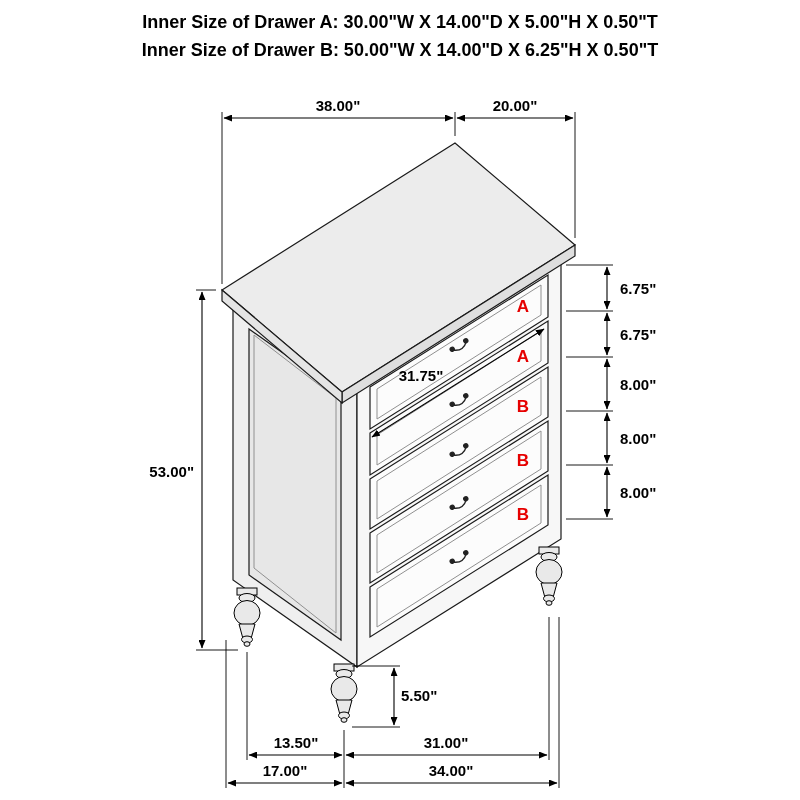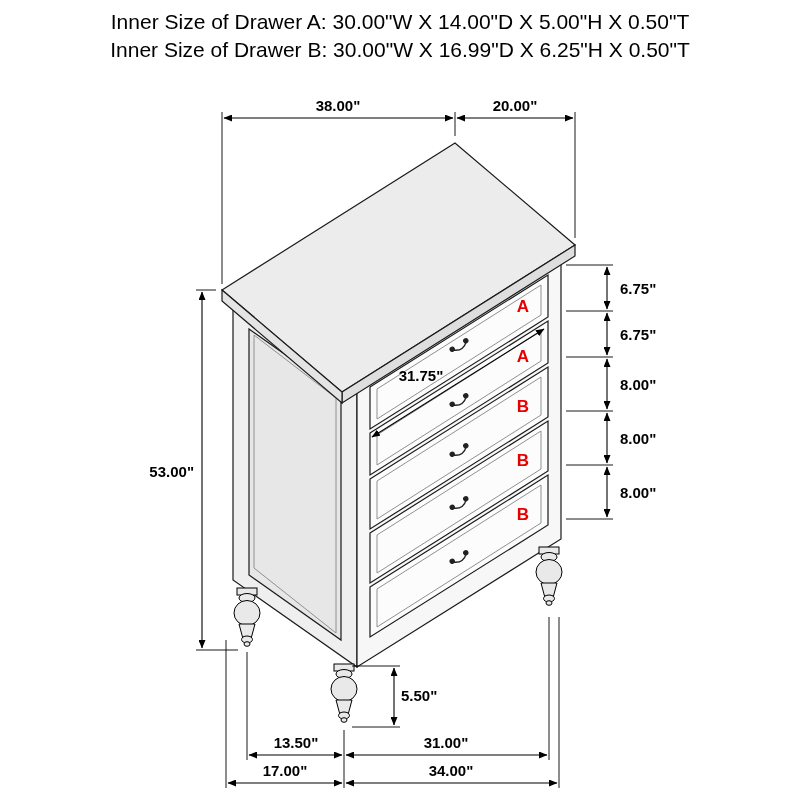--- a/index.html
+++ b/index.html
@@ -3,39 +3,39 @@
 <meta charset="utf-8">
 <style>
   * { margin: 0; padding: 0; box-sizing: border-box; }
   html, body { background: #ffffff; }
   body {
     width: 800px; height: 800px; position: relative; overflow: hidden;
     font-family: "Liberation Sans", sans-serif;
   }
   .header {
     position: absolute; top: 8px; left: 0; width: 100%;
-    text-align: center; font-weight: normal; font-size: 21px;
+    text-align: center; font-weight: bold; font-size: 18px;
     color: #000; line-height: 28px; z-index: 2;
   }
   svg.diagram { position: absolute; top: 0; left: 0; z-index: 1; }
   .ext-line { stroke: #000; stroke-width: 0.9; fill: none; }
   .dim-line { stroke: #000; stroke-width: 1.1; fill: none; }
   .dim-label { font-size: 15px; font-weight: bold; fill: #000; }
   .drawer-letter { font-size: 17px; font-weight: bold; fill: var(--label-red, #e60000); text-anchor: middle; }
   .wood { stroke: #1a1a1a; stroke-width: 1.2; }
   .bevel { stroke: #909090; stroke-width: 1; fill: none; }
   .handle { stroke: #222; stroke-width: 1.4; }
   .leg  { stroke: #000; stroke-width: 1; }
 </style>
 </head>
 <body>
 
 <div class="header">
   <div>Inner Size of Drawer A: 30.00"W X 14.00"D X 5.00"H X 0.50"T</div>
-  <div>Inner Size of Drawer B: 30.00"W X 16.99"D X 6.25"H X 0.50"T</div>
+  <div>Inner Size of Drawer B: 50.00"W X 14.00"D X 6.25"H X 0.50"T</div>
 </div>
 
 <svg class="diagram" width="800" height="800" viewBox="0 0 800 800">
   <defs>
     <marker id="ah" orient="auto-start-reverse" markerUnits="userSpaceOnUse" markerWidth="9" markerHeight="7" refX="8" refY="3.5">
       <path d="M0,0 L8.5,3.5 L0,7 Z" fill="#000"></path>
     </marker>
   </defs>
 
   <g>

